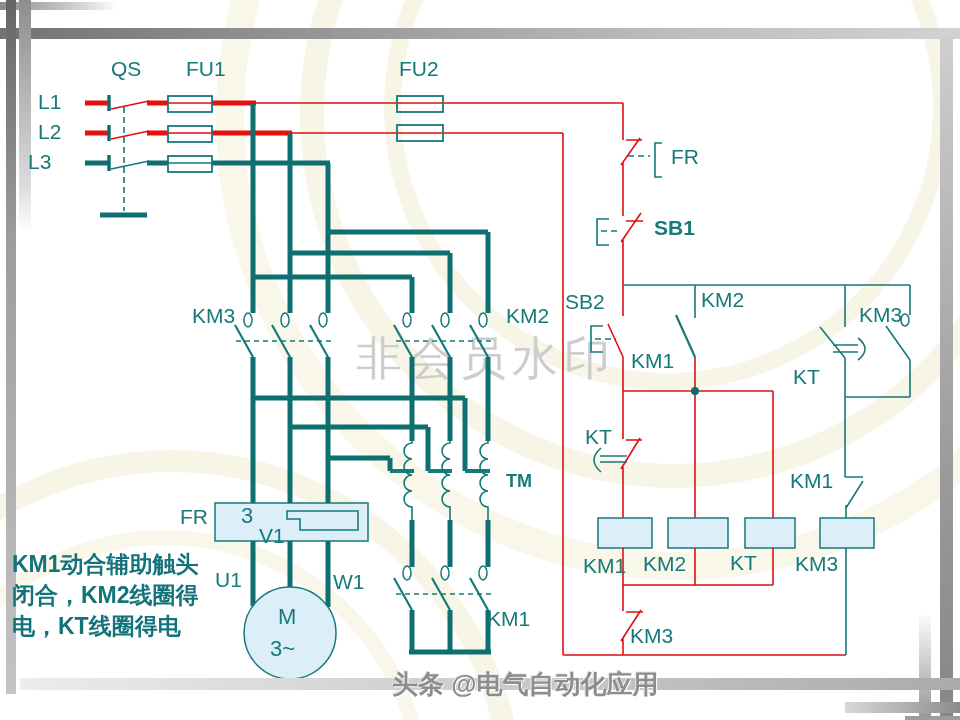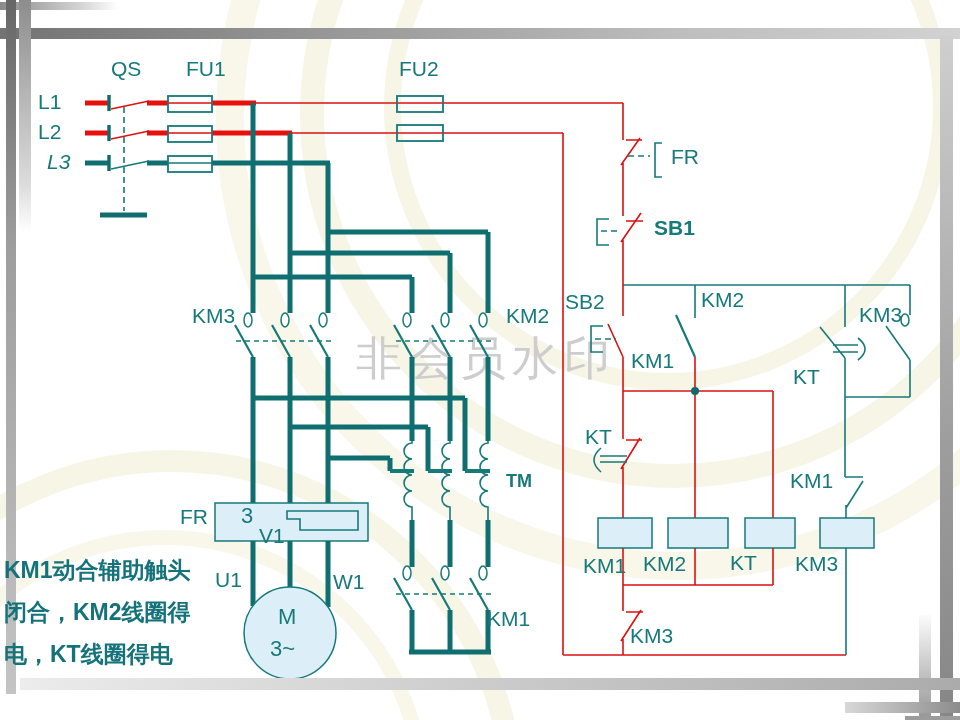--- a/index.html
+++ b/index.html
@@ -47,21 +47,21 @@
   .r5{stroke:#e8100c;stroke-width:5;fill:none;}
   .dash{stroke-dasharray:6 4;}
   .dash2{stroke-dasharray:5 4;}
   .fuse{stroke:#16797a;stroke-width:1.8;fill:none;}
   .box{fill:#dceef8;stroke:#16797a;stroke-width:1.5;}
   .term{fill:#ffffff;stroke:#16797a;stroke-width:1.5;}
   
   .lbl{position:absolute;z-index:5;color:#16797a;font-size:21px;white-space:nowrap;line-height:1.1;}
   .anno{position:absolute;z-index:6;color:#14737a;font-weight:bold;font-size:23px;
         white-space:pre-line;line-height:29px;}
-  .anno-2{line-height:42px;}
+  .anno-2{line-height:31px;margin-left:8px;}
 </style>
 </head>
 <body>
 
 <div class="slide">
 
   <div class="swirl sw3"></div>
   <div class="swirl sw1"></div>
   <div class="swirl sw2"></div>
   <div class="swirl sw4"></div>
@@ -224,21 +224,21 @@
       <path class="t15" d="M846,548 V655"></path>
     </g>
   </svg>
 
   <div>
       <span class="lbl" style="left: 111px; top: 57px;">QS</span>
       <span class="lbl" style="left: 186px; top: 57px;">FU1</span>
       <span class="lbl" style="left: 399px; top: 57px;">FU2</span>
       <span class="lbl" style="left: 38px; top: 90px;">L1</span>
       <span class="lbl" style="left: 38px; top: 120px;">L2</span>
-      <span class="lbl" style="left: 47px; top: 150px; font-style: italic;">L3</span>
+      <span class="lbl" style="left: 28px; top: 150px;">L3</span>
       <span class="lbl" style="left: 671px; top: 145px;">FR</span>
       <span class="lbl" style="left: 654px; top: 216px; font-weight: bold;">SB1</span>
       <span class="lbl" style="left: 565px; top: 290px;">SB2</span>
       <span class="lbl" style="left: 701px; top: 288px;">KM2</span>
       <span class="lbl" style="left: 859px; top: 303px;">KM3</span>
       <span class="lbl" style="left: 631px; top: 349px;">KM1</span>
       <span class="lbl" style="left: 793px; top: 365px;">KT</span>
       <span class="lbl" style="left: 585px; top: 425px;">KT</span>
       <span class="lbl" style="left: 790px; top: 469px;">KM1</span>
       <span class="lbl" style="left: 192px; top: 304px;">KM3</span>
@@ -266,13 +266,14 @@
   <div class="bar bar-top-thin"></div>
   <div class="bar bar-top-main"></div>
   <div class="bar bar-left-a"></div>
   <div class="bar bar-left-b"></div>
   <div class="bar bar-right"></div>
   <div class="bar bar-br-v"></div>
   <div class="bar bar-bottom-c"></div>
   <div class="bar bar-bottom-d"></div>
   <div class="bar bar-br-sliver"></div>
 
+  <div class="wm-bottom">头条 @电气自动化应用</div>
 </div>
 
 </body></html>

